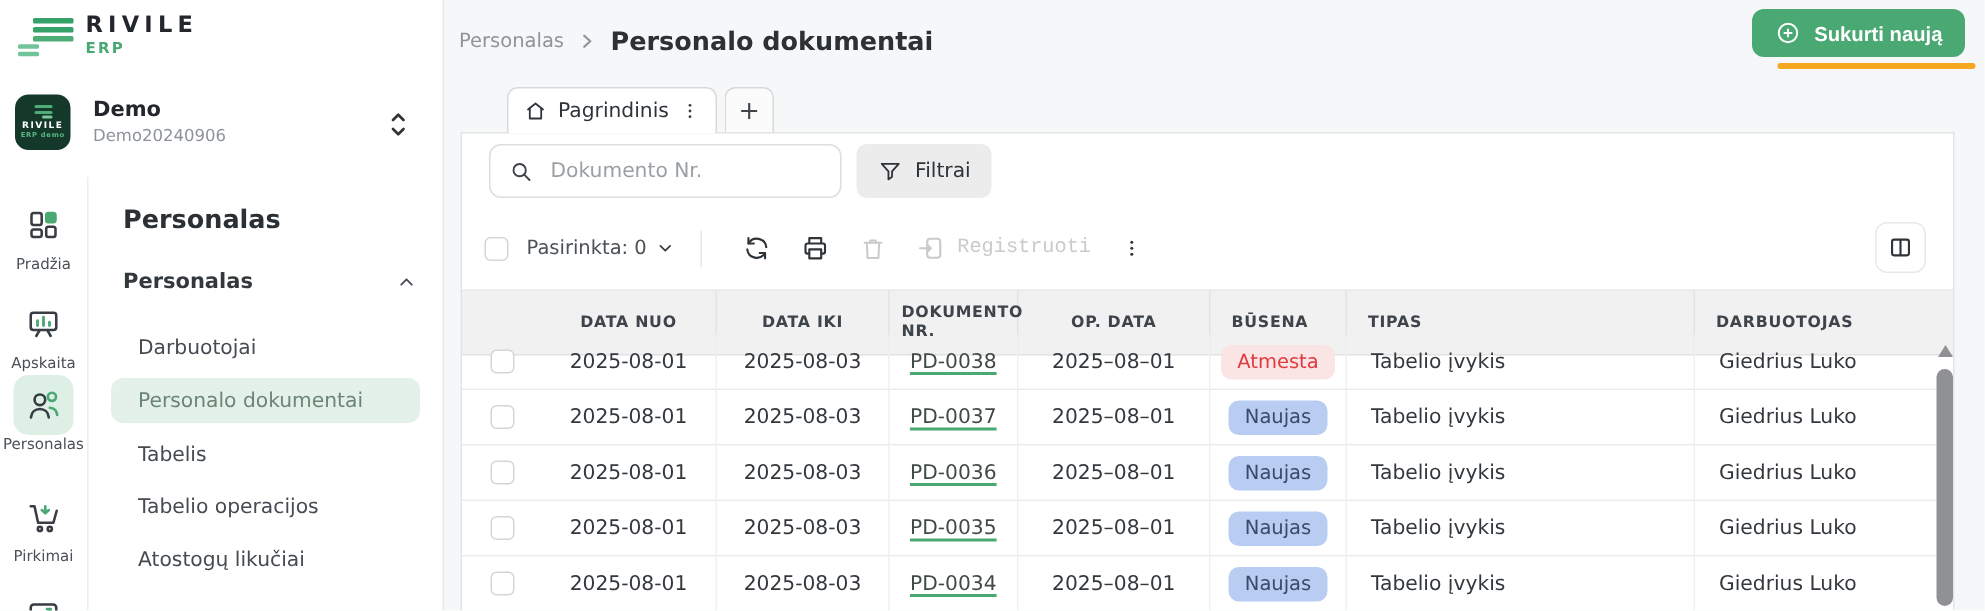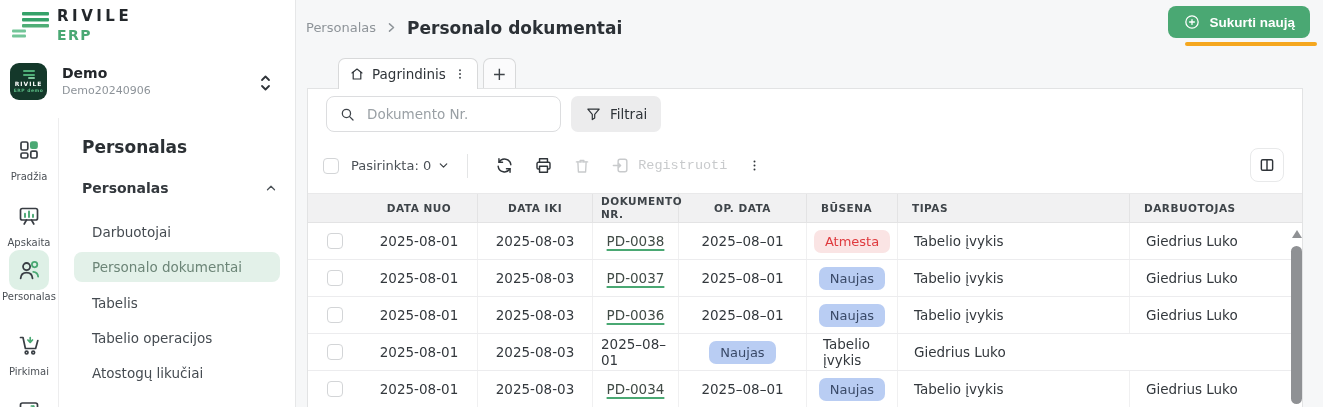--- a/index.html
+++ b/index.html
@@ -7,21 +7,21 @@
        font-family:"DejaVu Sans","Liberation Sans",sans-serif;color:#2f3439;}
   .app{position:relative;width:1323px;height:407px;}
 
   
   .left-panel{position:absolute;left:0;top:0;width:296px;height:407px;background:#fff;
               border-right:1px solid #e6e7e8;box-sizing:border-box;}
   .rail-divider{position:absolute;left:58px;top:118px;bottom:0;width:1px;background:#ededee;}
   .brand{position:absolute;left:12px;top:9px;display:flex;align-items:flex-start;gap:7px;}
   .brand-text{display:flex;flex-direction:column;line-height:1;}
   .brand-name{font-size:15px;font-weight:800;letter-spacing:3.5px;color:#23272b;}
-  .brand-sub{font-size:14px;font-weight:700;letter-spacing:1.5px;color:#49a873;margin-top:4px;}
+  .brand-sub{font-size:10px;font-weight:700;letter-spacing:1.5px;color:#49a873;margin-top:4px;}
 
   .workspace{position:absolute;left:0;top:60px;width:296px;height:48px;cursor:pointer;}
   .ws-avatar{position:absolute;left:10px;top:3px;width:37px;height:37px;border-radius:9px;
              background:#14382a;display:flex;flex-direction:column;align-items:center;justify-content:center;gap:1px;}
   .ws-avatar .bars{display:flex;flex-direction:column;gap:1.5px;align-items:flex-end;}
   .ws-avatar .bars i{display:block;width:12px;height:2px;background:#4fae77;border-radius:1px;}
   .ws-avatar .bars i:nth-child(3){width:7px;background:#7cc79b;}
   .ws-name-sm{font-size:6px;font-weight:800;letter-spacing:1px;color:#fff;}
   .ws-erp-sm{font-size:4.5px;font-weight:700;color:#59b983;letter-spacing:.5px;}
   .ws-name{position:absolute;left:62px;top:5px;font-size:14px;font-weight:700;color:#23272b;}
@@ -85,21 +85,21 @@
   .tb-btn{background:none;border:none;padding:0;margin:0 10px;color:#2f3439;display:flex;
           align-items:center;cursor:pointer;}
   .tb-btn.disabled{color:#c8cacc;cursor:default;}
   .reg-btn{display:flex;gap:8px;font-size:13.5px;font-family:Liberation Mono, monospace;}
   .layout-btn{position:absolute;right:18px;top:59px;width:34px;height:34px;border:1px solid #e8e9ea;
               border-radius:8px;background:#fff;display:flex;align-items:center;justify-content:center;
               color:#2f3439;cursor:pointer;}
 
   
   .thead,.tr{display:grid;grid-template-columns:53px 117px 115px 86px 128px 91px 232px 1fr;}
-  .thead{position:absolute;left:0;top:104px;width:100%;height:30px;background:#f1f1f2;
+  .thead{position:absolute;left:0;top:104px;width:100%;height:44px;background:#f1f1f2;
          border-top:1px solid #e9e9ea;border-bottom:1px solid #e3e3e4;box-sizing:border-box;}
   .th{display:flex;align-items:center;font-size:10.5px;font-weight:700;letter-spacing:.5px;
       color:#3e4449;border-right:1px solid #e3e3e4;padding:0 8px;box-sizing:border-box;line-height:1.2;}
   .th:nth-child(1),.th:last-child{border-right:none;}
   .th.center{justify-content:center;}
   .th.pad-l{padding-left:14px;}
   .tbody{position:absolute;left:0;top:134px;width:100%;}
   .tr{height:37px;border-bottom:1px solid #ececee;box-sizing:border-box;cursor:pointer;}
   .td{display:flex;align-items:center;font-size:13.5px;color:#33383d;
       border-right:1px solid #f0f0f1;padding:0 8px;box-sizing:border-box;}
@@ -415,20 +415,23 @@
         <div class="td pad-l">Tabelio įvykis</div>
         <div class="td pad-l">Giedrius Luko</div>
       </div>
 
       <div class="tr">
         <div class="td center">
             <span class="cb"></span>
           </div>
         <div class="td center">2025-08-01</div>
         <div class="td center">2025-08-03</div>
+        <div class="td center">
+            <span class="doc-link">PD-0035</span>
+          </div>
         <div class="td center">2025–08–01</div>
         <div class="td center">
             <span class="badge new">Naujas</span>
           </div>
         <div class="td pad-l">Tabelio įvykis</div>
         <div class="td pad-l">Giedrius Luko</div>
       </div>
 
       <div class="tr">
         <div class="td center">

